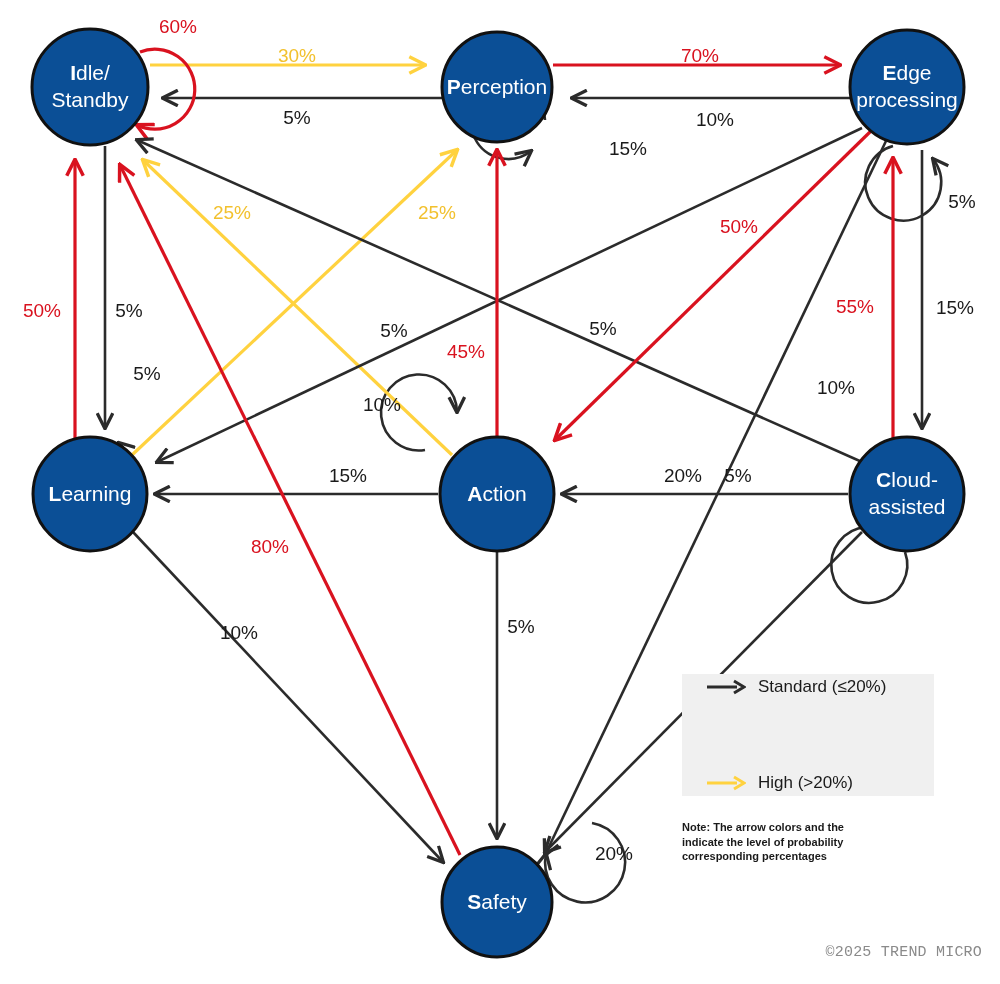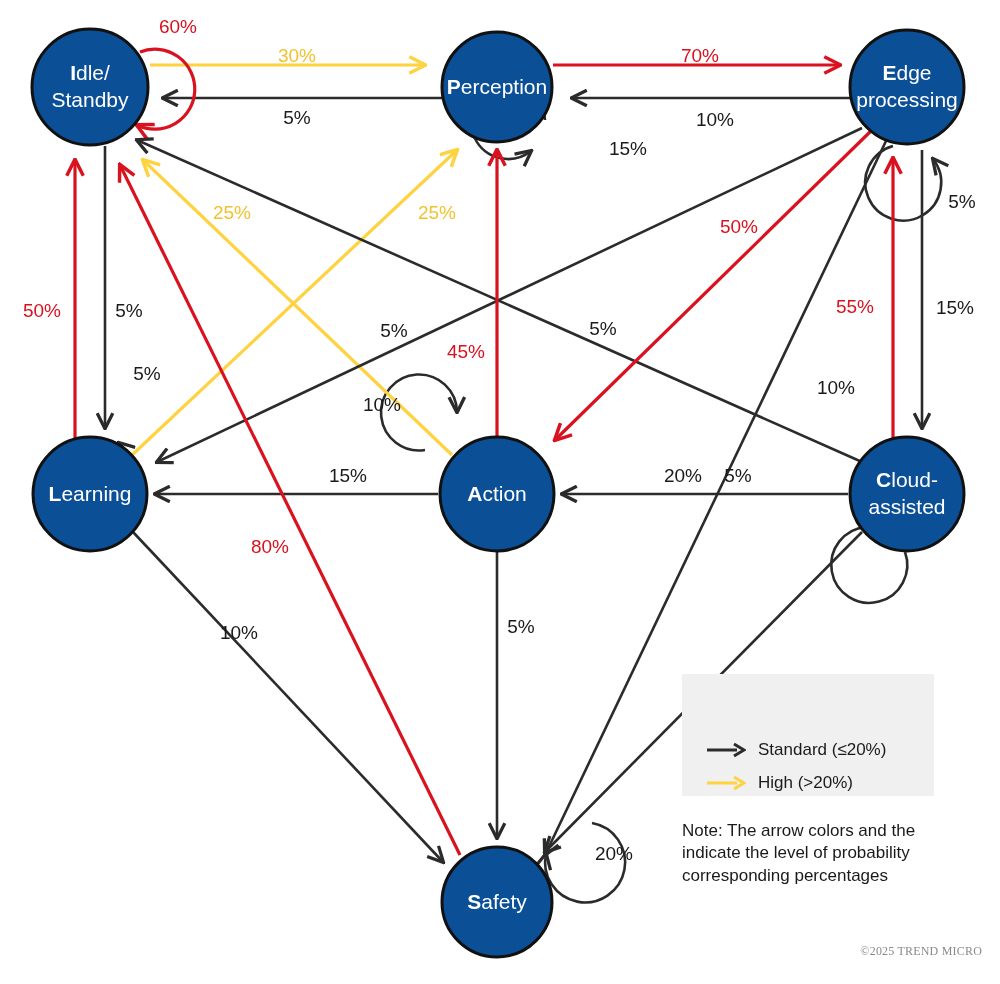--- a/index.html
+++ b/index.html
@@ -75,21 +75,21 @@
     background: #f0f0f0;
   }
   .legend-rows {
     position: absolute;
     left: 682px;
     top: 674px;
     width: 252px;
     height: 122px;
     display: flex;
     flex-direction: column;
-    justify-content: flex-end;
+    justify-content: space-between;
     gap: 7px;
     padding-left: 24px;
     box-sizing: border-box;
   }
   .legend-row {
     display: flex;
     align-items: center;
     gap: 12px;
     height: 26px;
   }
@@ -99,31 +99,31 @@
     font-size: 17px;
     color: #1a1a1a;
     white-space: nowrap;
   }
   .note {
     position: absolute;
     left: 682px;
     top: 820px;
     width: 300px;
     font-family: "Liberation Sans", sans-serif;
-    font-size: 17px;
+    font-size: 11px;
     line-height: 1.32;
     color: #1a1a1a;
-    font-weight: normal;
+    font-weight: bold;
   }
   .copyright {
     position: absolute;
     right: 18px;
     top: 944px;
-    font-family: Liberation Serif, serif;
-    font-size: 12px;
+    font-family: Liberation Mono, monospace;
+    font-size: 15px;
     color: #8a8a8a;
     letter-spacing: 0.2px;
   }
 </style>
 </head>
 <body>
 
 <div id="canvas">
 
   <svg id="diagram" viewBox="0 0 1000 984">

